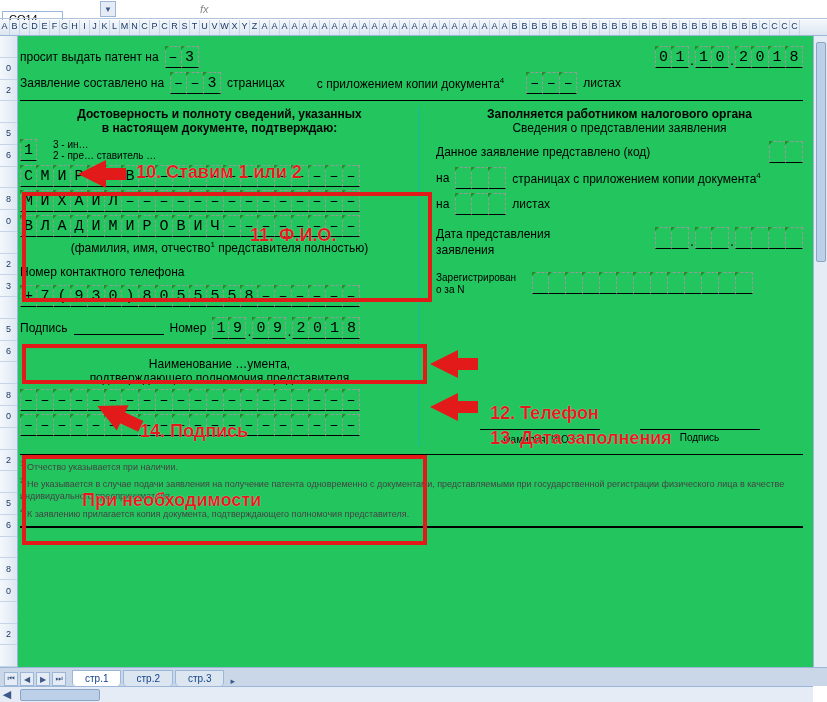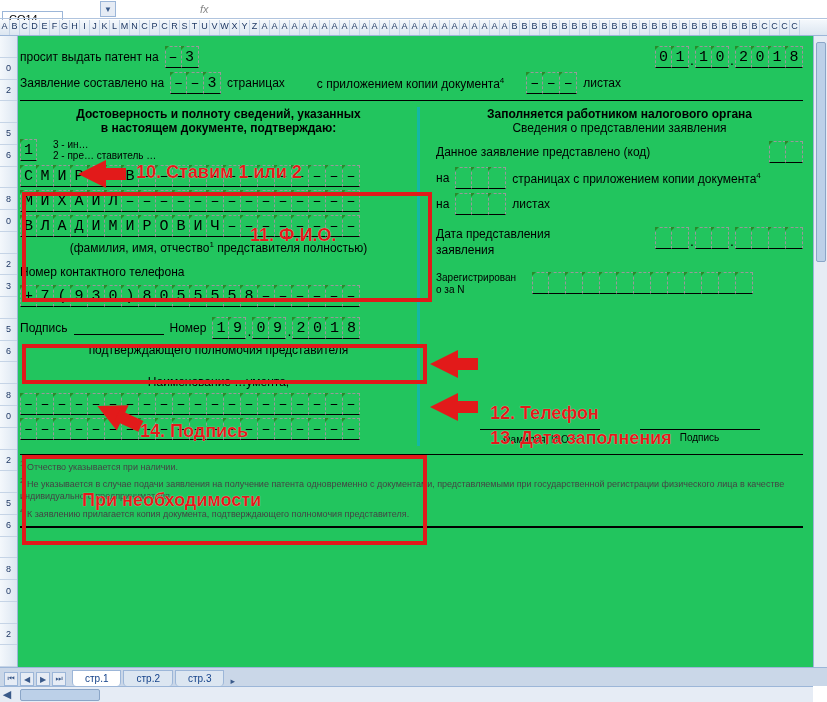--- a/index.html
+++ b/index.html
@@ -76,21 +76,21 @@
   .cellbox::before {
     content:""; position:absolute; top:-1px; left:-1px;
     width:0; height:0; border-top:4px solid #2a8a2a;
     border-right:4px solid transparent;
   }
   .cells { display:flex; gap:0; }
   .cells .cellbox + .cellbox { border-left:none; }
   .sep-dot { width:6px; height:22px; display:inline-flex; align-items:flex-end; justify-content:center; font-size:14px; }
   .hdr { font-weight: bold; font-size: 12px; text-align:center; }
   .two-col { display:flex; gap:10px; }
-  .left-col { width: 400px; border-right:3px solid #14b8a6; padding-right:0; }
+  .left-col { width: 400px; border-right:1px solid #14b8a6; padding-right:0; }
   .right-col { flex:1; padding-left:6px; }
   .sup { font-size:8px; vertical-align: super; }
   .small { font-size:10px; }
   .signline {
     border-bottom:1px solid #000; height:14px; display:inline-block;
   }
   .footnote { font-size:9px; color:#444; margin:3px 0; line-height:1.3; }
   
   .red-box { position:absolute; border:4px solid #e21a1a; }
   .callout {
@@ -426,22 +426,22 @@
             <span class="sep-dot">.</span>
             <span class="cellbox">0</span>
             <span class="cellbox">9</span>
             <span class="sep-dot">.</span>
             <span class="cellbox">2</span>
             <span class="cellbox">0</span>
             <span class="cellbox">1</span>
             <span class="cellbox">8</span>
           </span>
       </div>
+      <div class="txt" style="text-align:center;margin-top:18px">Наименование …умента,</div>
       <div class="txt" style="text-align:center">подтверждающего полномочия представителя</div>
-      <div class="txt" style="text-align:center;margin-top:18px">Наименование …умента,</div>
       <div id="blanks" style="margin-top:4px">
           <div class="cells" style="margin-bottom: 3px;">
             <span class="cellbox">–</span>
             <span class="cellbox">–</span>
             <span class="cellbox">–</span>
             <span class="cellbox">–</span>
             <span class="cellbox">–</span>
             <span class="cellbox">–</span>
             <span class="cellbox">–</span>
             <span class="cellbox">–</span>

